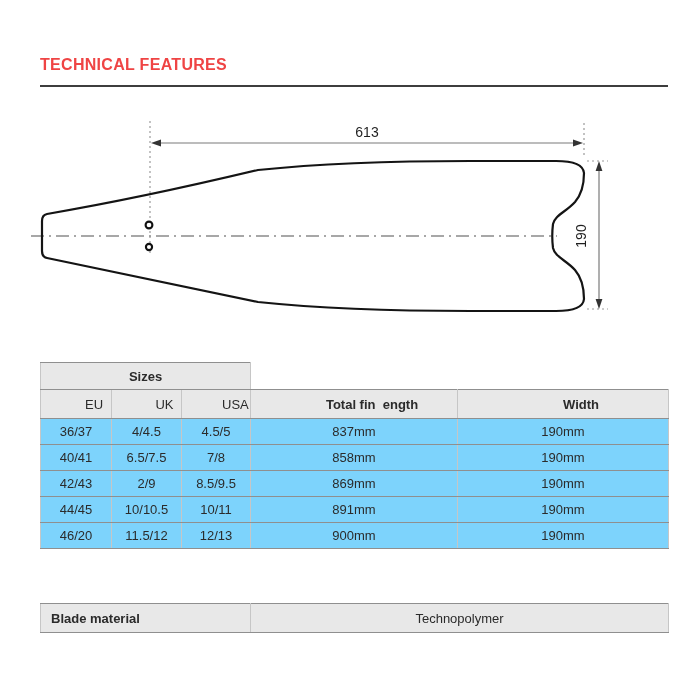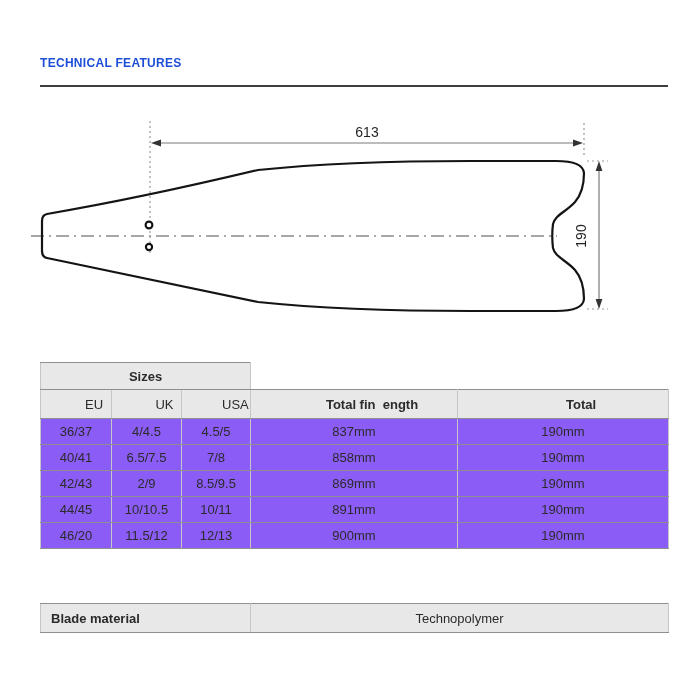--- a/index.html
+++ b/index.html
@@ -5,38 +5,38 @@
   html, body { margin: 0; padding: 0; background: #ffffff; }
   body {
     width: 700px; height: 700px; position: relative; overflow: hidden;
     font-family: "Liberation Sans", "DejaVu Sans", sans-serif;
     color: #222;
   }
   .sheet { position: absolute; inset: 0; }
 
   .page-title {
     position: absolute; left: 40px; top: 56px; margin: 0;
-    font-size: 12px; font-weight: 700; letter-spacing: 0.3px; color: #1d4ed8;
+    font-size: 16px; font-weight: 700; letter-spacing: 0.3px; color: #ef4444;
   }
   .title-rule {
     position: absolute; left: 40px; top: 85px; width: 628px; height: 2px;
     background: #3d3d3d;
   }
 
   .drawing { position: absolute; left: 0; top: 100px; }
 
   table.spec {
     position: absolute; border-collapse: collapse; table-layout: fixed;
     font-size: 13px; color: #2b2b2b; width: 628px;
   }
   .spec th, .spec td {
     text-align: center; vertical-align: middle;
     border-top: 1px solid #8f8f8f; border-bottom: 1px solid #8f8f8f;
     border-left: 1px solid #c6c6c6; border-right: 1px solid #c6c6c6;
-    background: #8b5cf6; height: 25px; padding: 0 4px; font-weight: normal;
+    background: #7dd3fc; height: 25px; padding: 0 4px; font-weight: normal;
     overflow: hidden;
   }
   .spec .hdr { background: #e8e8e8; margin-top: 48px; }
   .spec .bold { font-weight: 700; }
   .spec .pre { white-space: pre; }
   .group-row th { height: 26px; }
   .head-row th { height: 28px; padding-left: 40px; }
   .ghost { border: none !important; background: transparent !important; }
 
   .size-table { left: 40px; top: 362px; }
@@ -109,21 +109,21 @@
     <tbody>
       <tr class="group-row">
         <th colspan="3" class="hdr bold">Sizes</th>
         <td colspan="2" class="ghost"></td>
       </tr>
       <tr class="head-row">
         <th class="hdr">EU</th>
         <th class="hdr">UK</th>
         <th class="hdr">USA</th>
         <th class="hdr bold pre">Total fin  ength</th>
-        <th class="hdr bold">Total</th>
+        <th class="hdr bold">Width</th>
       </tr>
       <tr>
         <td>36/37</td>
         <td>4/4.5</td>
         <td>4.5/5</td>
         <td>837mm</td>
         <td>190mm</td>
       </tr>
       <tr>
         <td>40/41</td>

